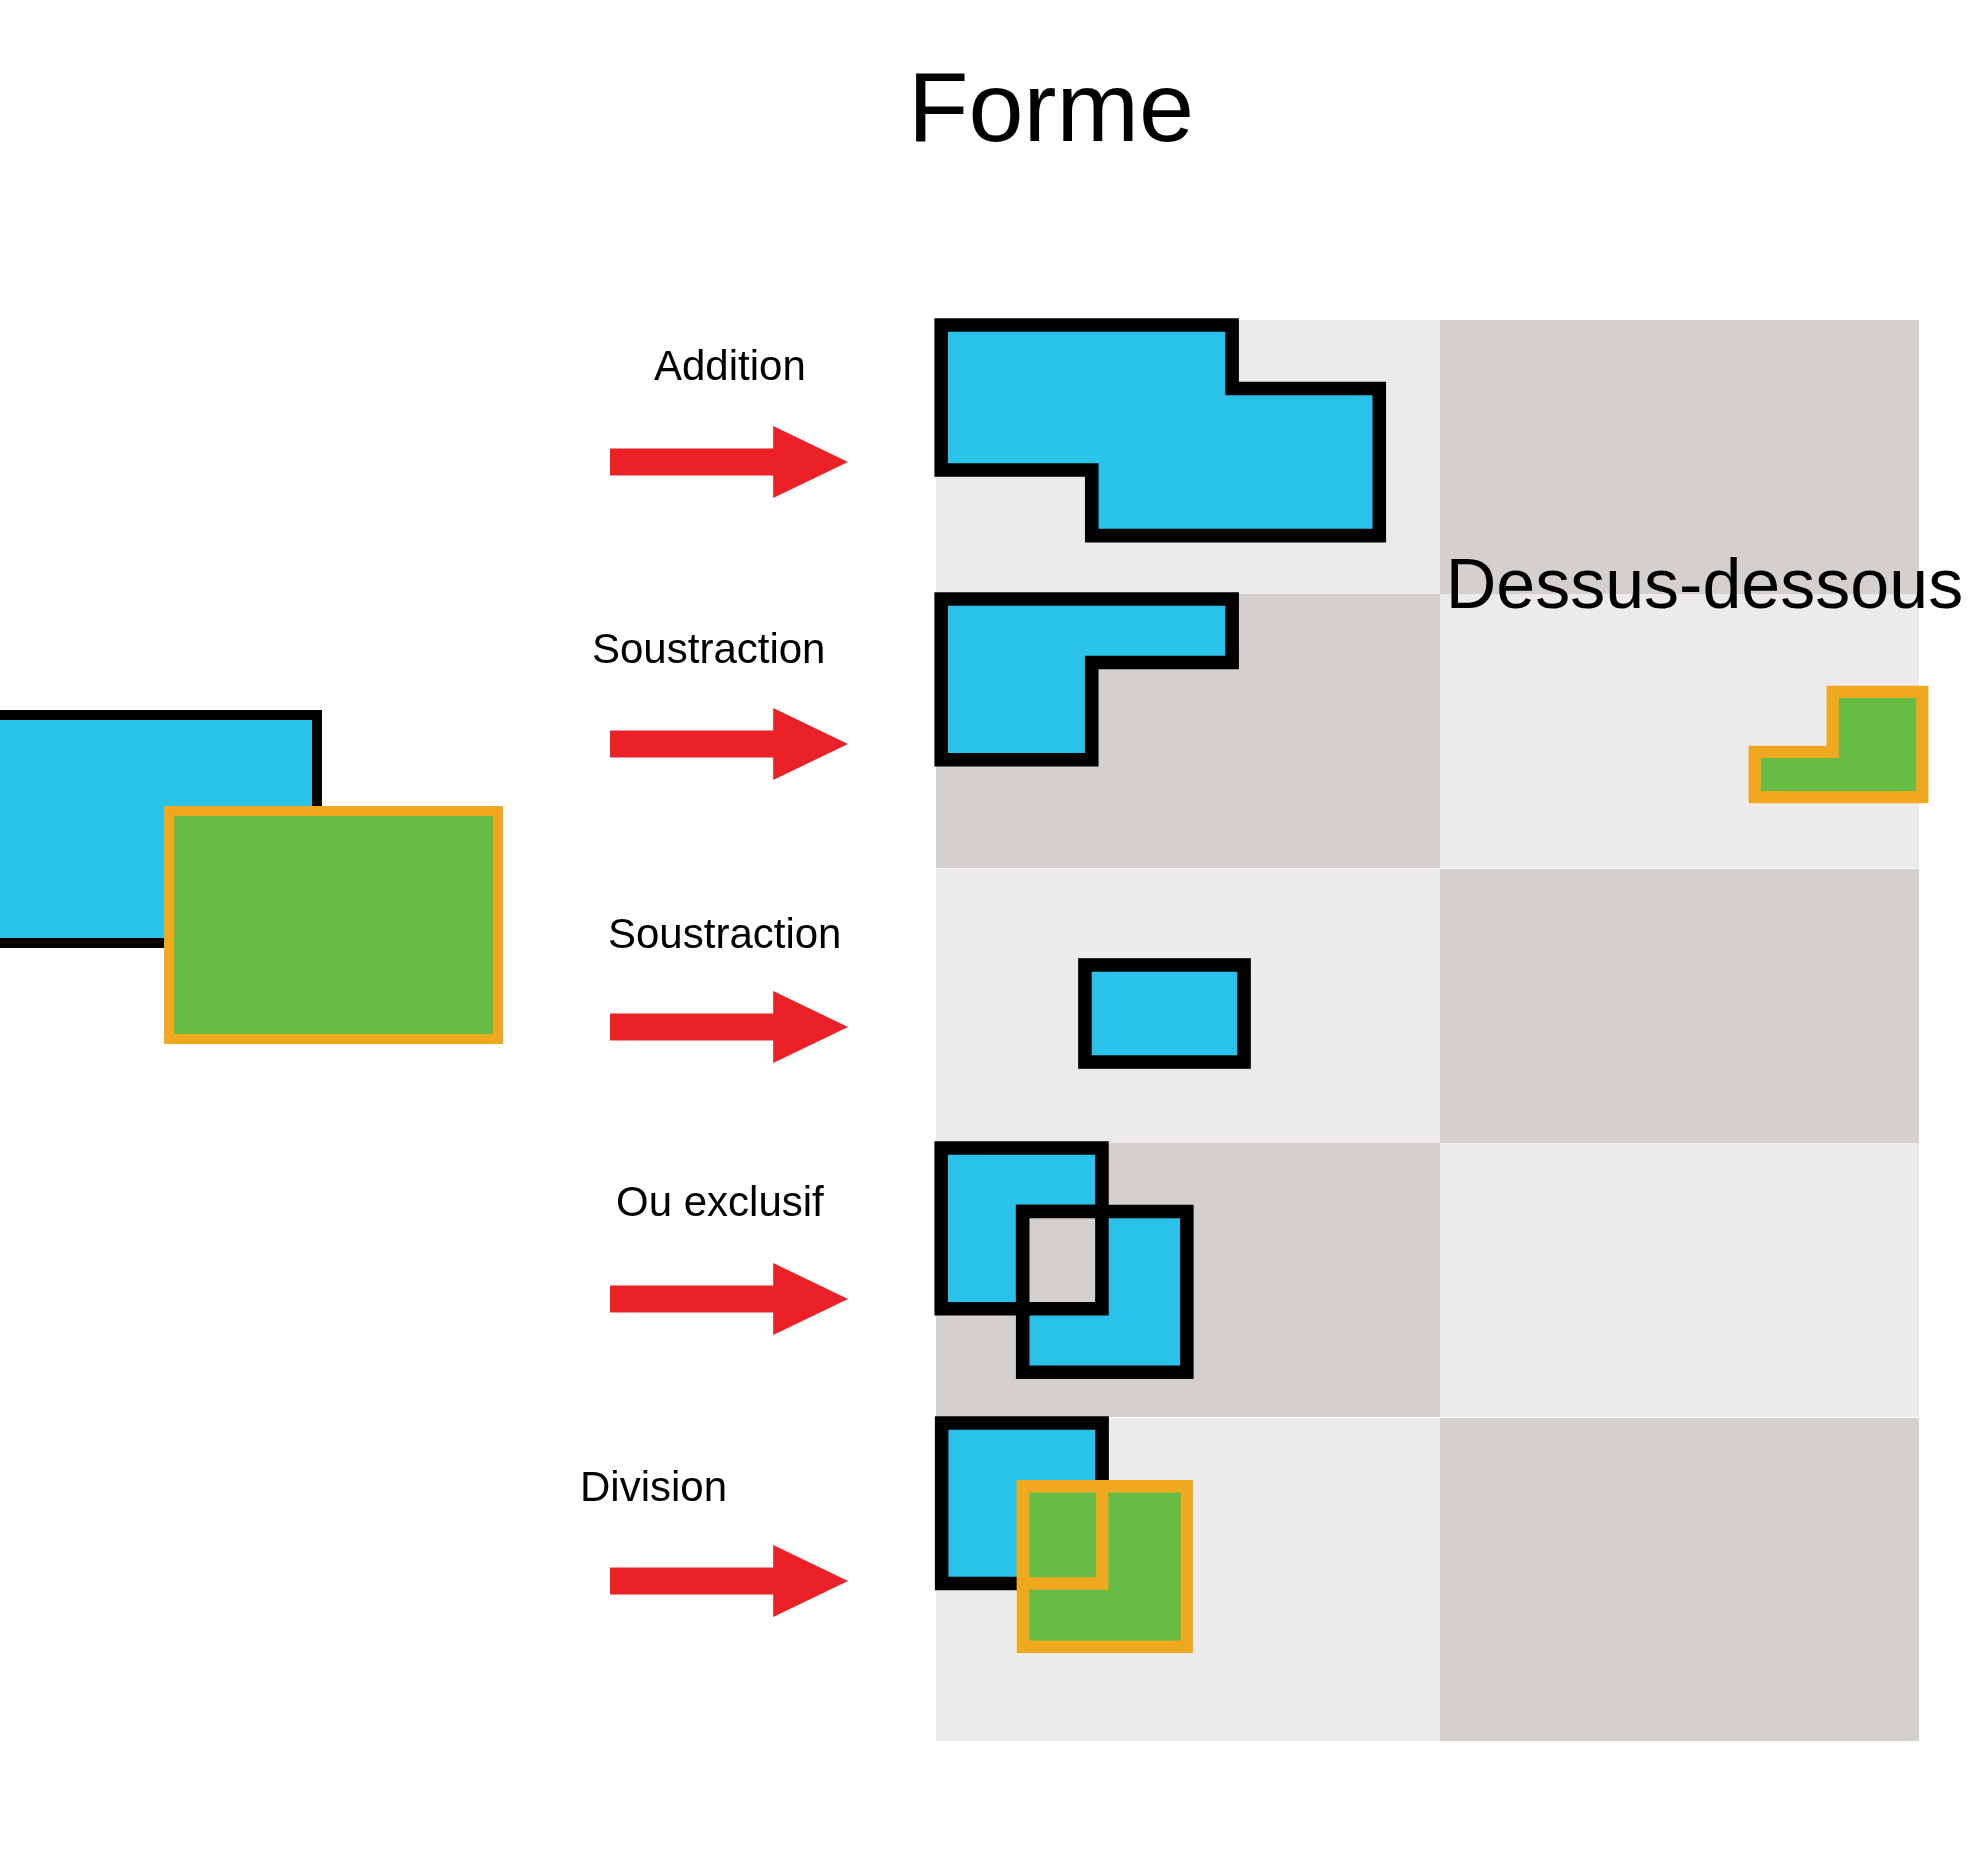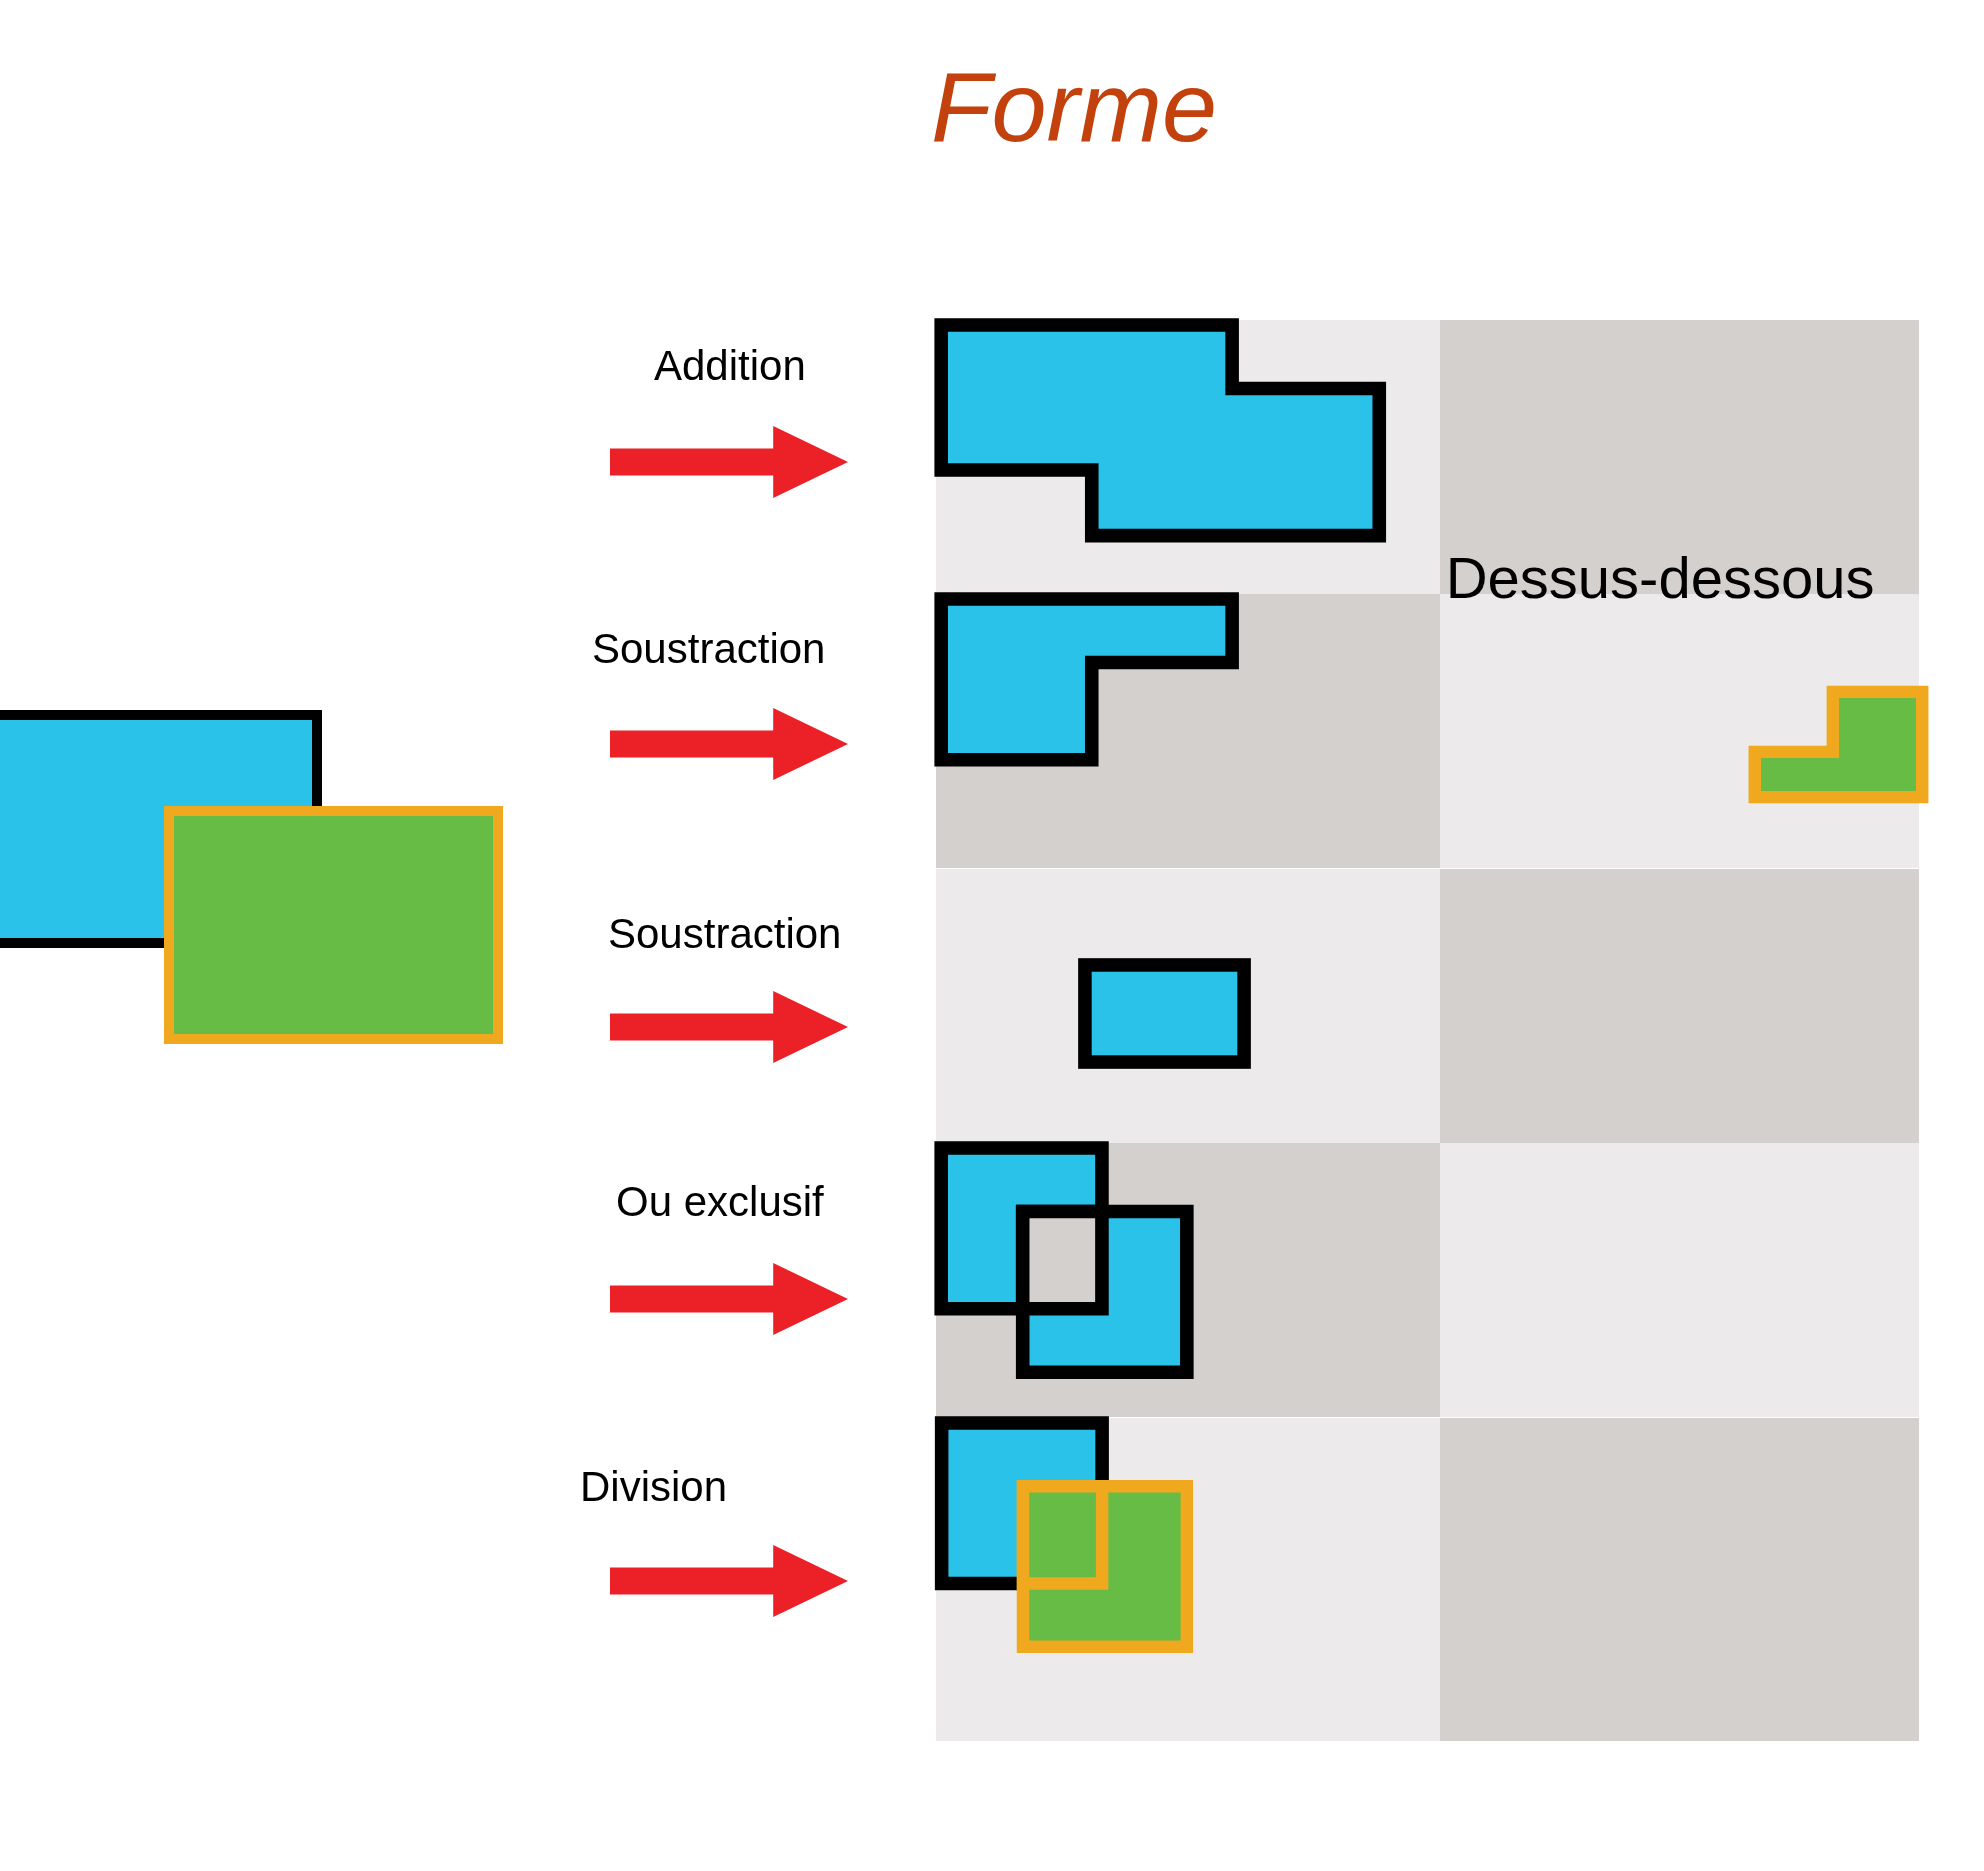--- a/index.html
+++ b/index.html
@@ -12,30 +12,29 @@
     width: 1985px;
     height: 1872px;
     background: #ffffff;
     font-family: "Liberation Sans", sans-serif;
     overflow: hidden;
   }
 
   
   #title {
     position: absolute;
-    left: 931px;
+    left: 908px;
     top: 57px;
     width: 453px;
     text-align: left;
     font-size: 99px;
     line-height: 1.0;
-    color: #c2410c;
+    color: #000000;
     font-weight: normal;
     white-space: nowrap;
-    font-style: italic;
   }
 
   
   .src-rect {
     position: absolute;
     box-sizing: border-box;
   }
   #src-blue {
     left: -17px;
     top: 710px;
@@ -79,21 +78,21 @@
   .cell {
     position: absolute;
     box-sizing: border-box;
     overflow: visible;
   }
   .cell.lite { background: #ECEAEA; }
   .cell.dark { background: #D4D0CE; }
 
   .col-label {
     position: absolute;
-    font-size: 58px;
+    font-size: 70px;
     color: #000000;
     white-space: nowrap;
     line-height: 1.0;
     z-index: 40;
   }
 
   
   .shp {
     position: absolute;
     z-index: 20;

